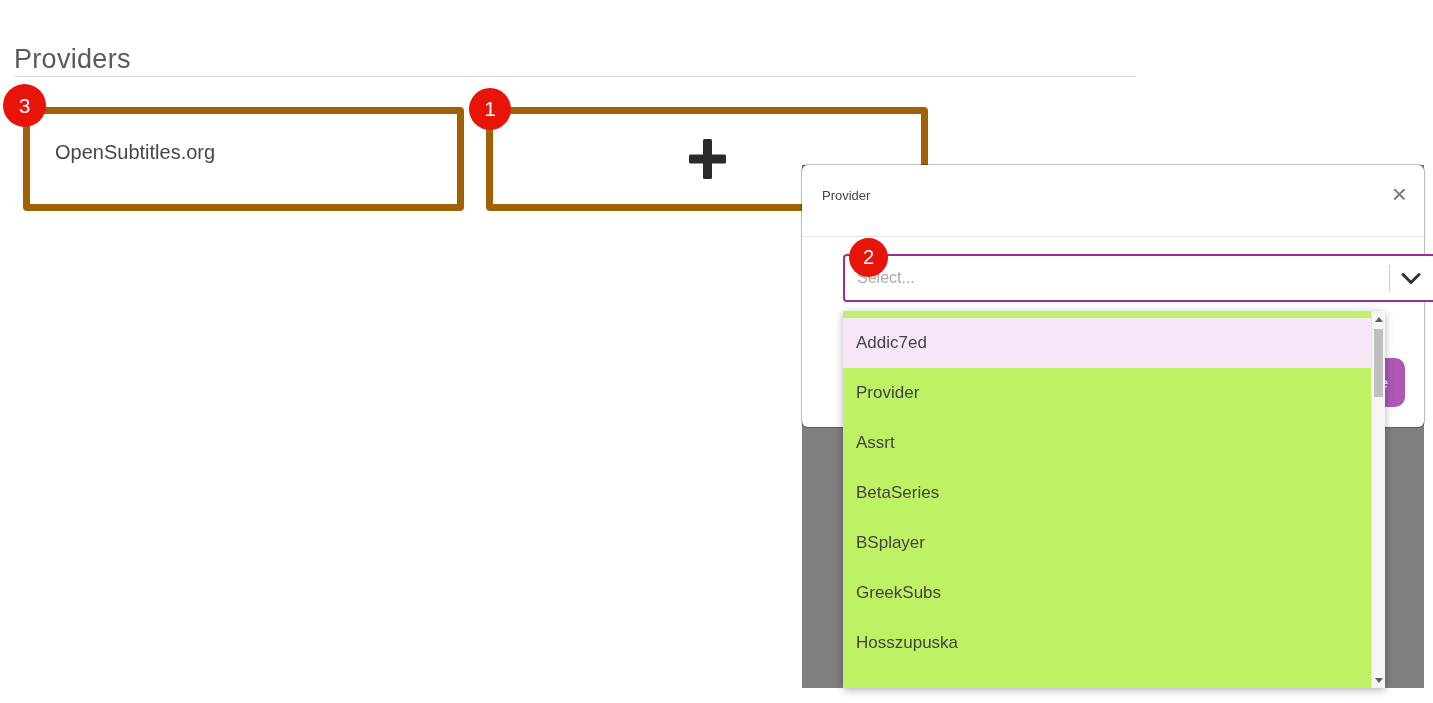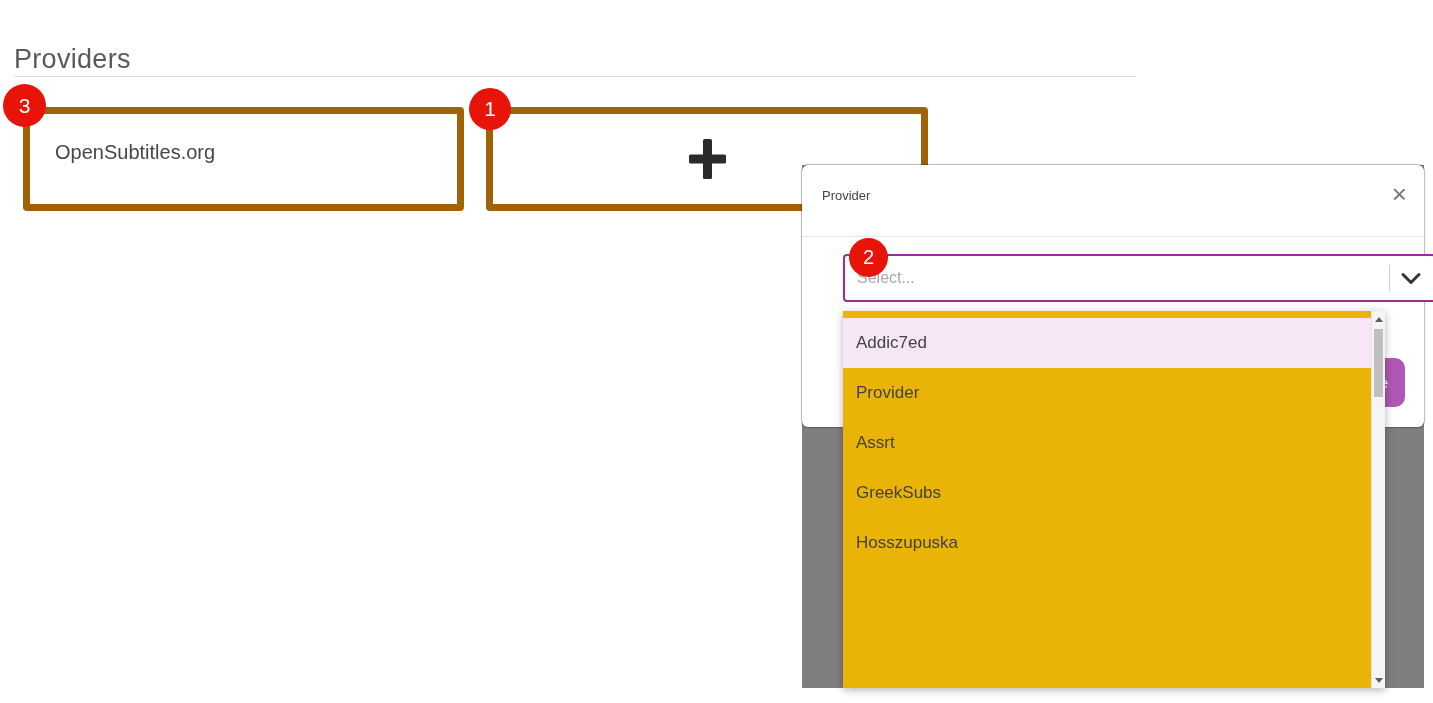--- a/index.html
+++ b/index.html
@@ -53,21 +53,21 @@
   .select-separator{position:absolute;right:44px;top:9px;width:1px;height:26px;background:#cccccc;}
   .chevron-down{position:absolute;right:12px;top:16px;}
   .save-button{
     position:absolute;left:535px;top:193px;width:68px;height:49px;background:#ae57b4;
     border:none;border-radius:10px;color:#ffffff;font-size:15px;
     display:flex;align-items:center;justify-content:center;cursor:pointer;
     font-family:"Liberation Sans",sans-serif;
   }
   
   .dropdown{
-    position:absolute;left:843px;top:311px;width:542px;height:377px;background:#eab308;
+    position:absolute;left:843px;top:311px;width:542px;height:377px;background:#bef264;
     z-index:30;box-shadow:0 2px 8px rgba(0,0,0,0.3);overflow:hidden;box-sizing:border-box;
     padding-top:7px;
   }
   .option{
     height:50px;line-height:50px;padding-left:13px;margin-right:14px;
     font-size:17px;color:#434343;cursor:pointer;white-space:nowrap;
   }
   .option.highlighted{background:#f7e7f6;}
   
   .scrollbar{
@@ -121,20 +121,22 @@
     </div>
 
     <button class="save-button">Save</button>
   </div>
 
   <div class="dropdown">
     <div id="options-container">
         <div class="option highlighted">Addic7ed</div>
         <div class="option">Provider</div>
         <div class="option">Assrt</div>
+        <div class="option">BetaSeries</div>
+        <div class="option">BSplayer</div>
         <div class="option">GreekSubs</div>
         <div class="option">Hosszupuska</div>
       </div>
     <div class="scrollbar">
       <div class="sb-btn sb-up">
           <div class="tri-up"></div>
         </div>
       <div class="sb-thumb"></div>
       <div class="sb-btn sb-down">
           <div class="tri-down"></div>

